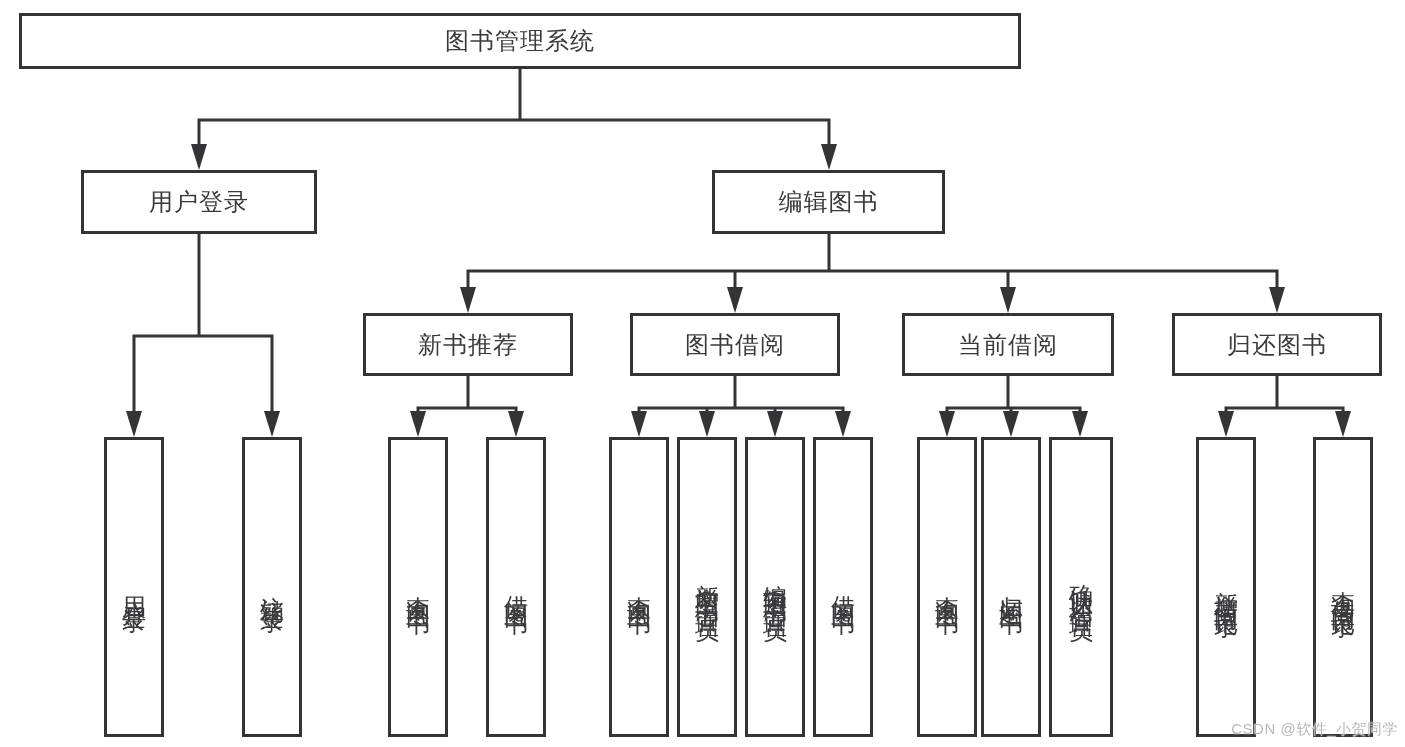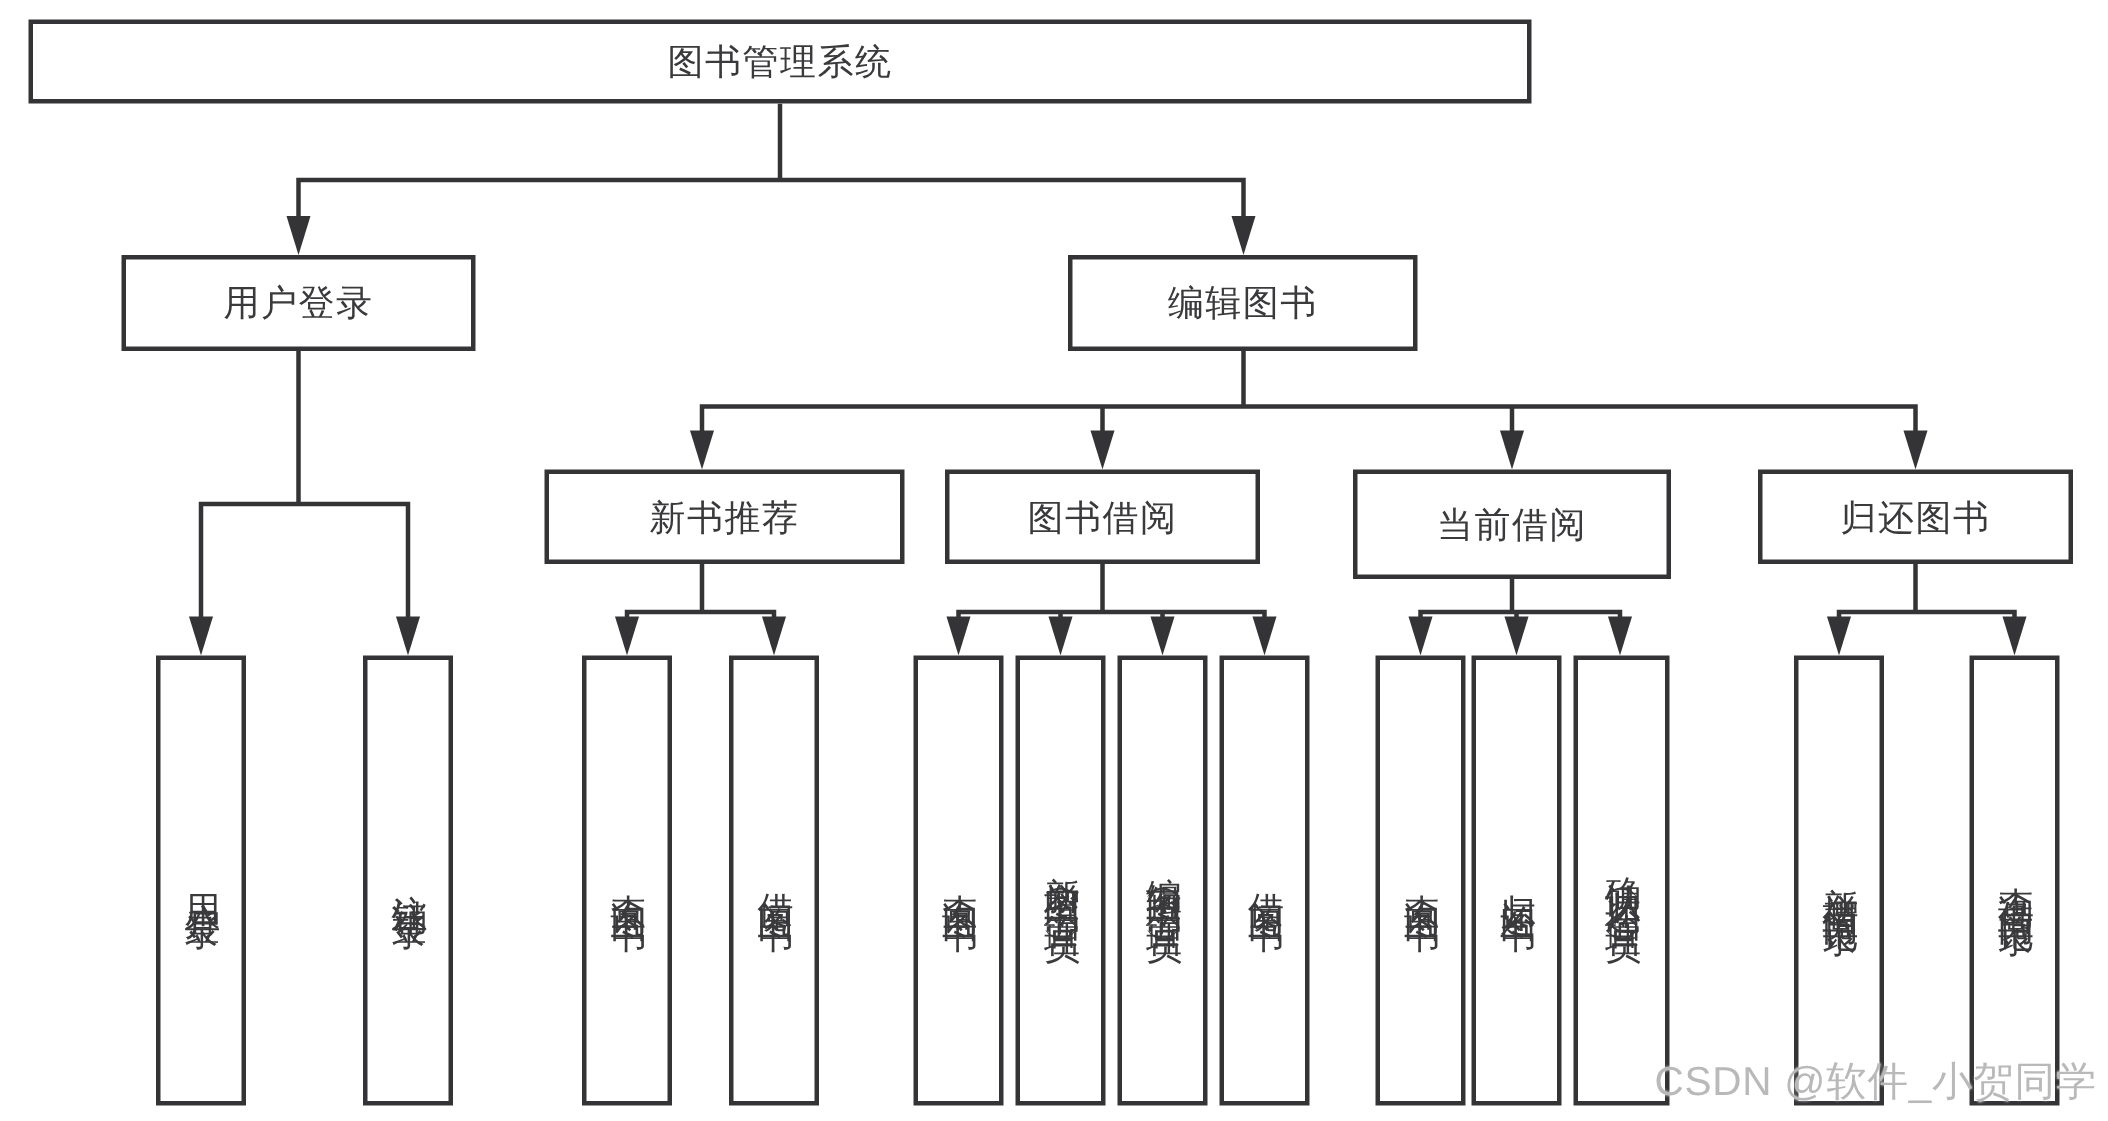--- a/index.html
+++ b/index.html
@@ -36,21 +36,21 @@
     writing-mode:vertical-rl;
     text-orientation:mixed;
     letter-spacing:5px;
     line-height:1;
     font-size:24px;
     color:var(--text);
   }
   .watermark{
     position:absolute;
     right:7px;bottom:8px;
-    font-size:27px;
+    font-size:15px;
     color:var(--watermark);
     letter-spacing:0.5px;
     white-space:nowrap;
     text-shadow:0 0 2px #ffffff;
   }
 </style>
 </head>
 <body>
 
 <div class="canvas">
@@ -86,23 +86,23 @@
       <polygon points="1218,411 1234,411 1226,437"></polygon>
       <polygon points="1335,411 1351,411 1343,437"></polygon>
     </g>
   </svg>
 
   <div class="node h" style="left:19px;top:13px;width:1002px;height:56px">图书管理系统</div>
 
   <div class="node h" style="left:81px;top:170px;width:236px;height:64px">用户登录</div>
   <div class="node h" style="left:712px;top:170px;width:233px;height:64px">编辑图书</div>
 
-  <div class="node h" style="left:363px;top:313px;width:240px;height:63px">新书推荐</div>
+  <div class="node h" style="left:363px;top:313px;width:210px;height:63px">新书推荐</div>
   <div class="node h" style="left:630px;top:313px;width:210px;height:63px">图书借阅</div>
-  <div class="node h" style="left:902px;top:313px;width:212px;height:73px">当前借阅</div>
+  <div class="node h" style="left:902px;top:313px;width:212px;height:63px">当前借阅</div>
   <div class="node h" style="left:1172px;top:313px;width:210px;height:63px">归还图书</div>
 
   <div class="node v" style="left:104px">
     <span class="vtext">用户登录</span>
   </div>
   <div class="node v" style="left:242px">
     <span class="vtext">注销登录</span>
   </div>
 
   <div class="node v" style="left:388px">

